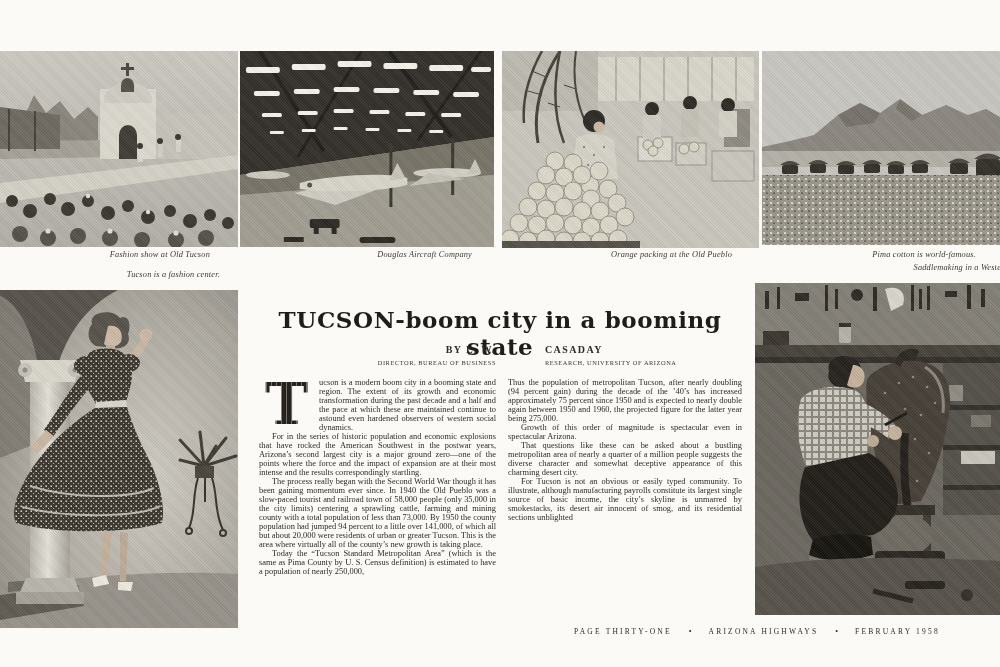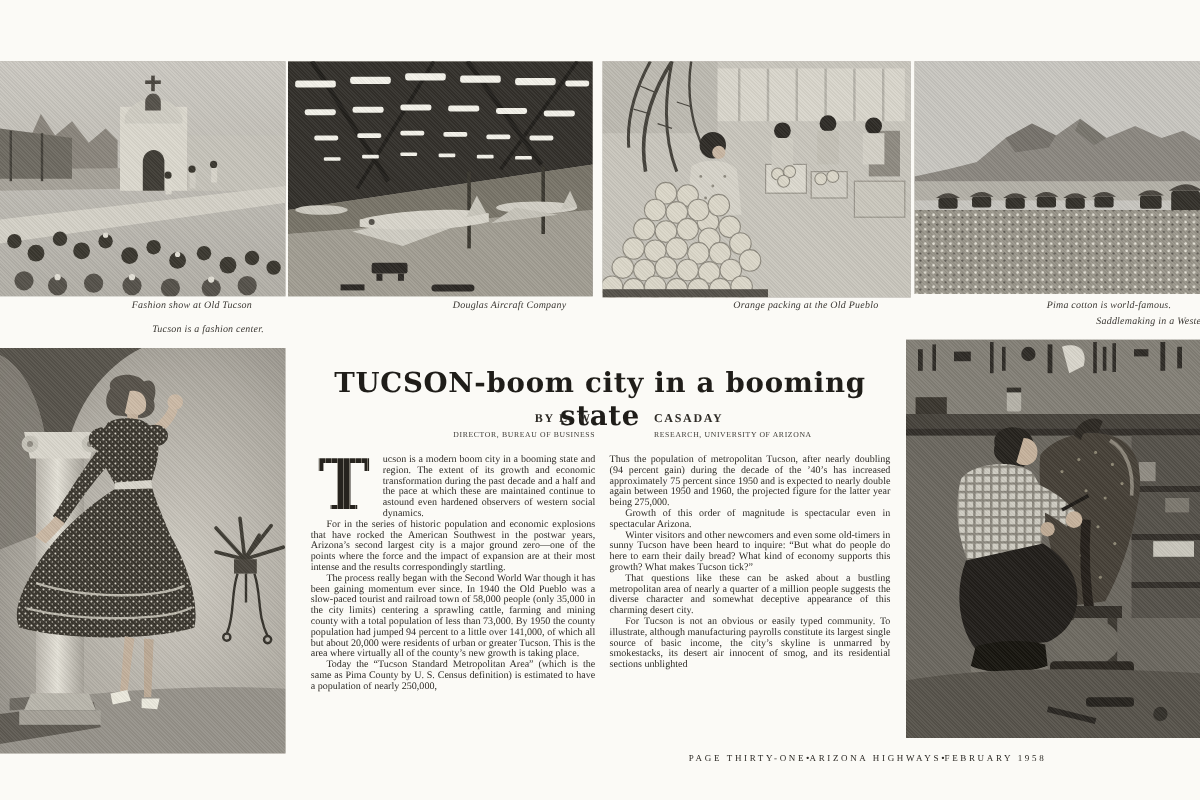--- a/index.html
+++ b/index.html
@@ -21,21 +21,21 @@
   .col-l{left:259px;width:237px;}
   .col-r{left:508px;width:234px;}
   .col p{margin:0;text-indent:13px;}
   .col p:first-child{text-indent:0;}
   .dropcap{float:left;width:55px;margin:1px 5px 0 0;text-align:center;
        font:bold 58px/51px "DejaVu Serif",serif;
        background:repeating-linear-gradient(90deg,#26231e 0 2px,#747067 2px 3px,#26231e 3px 5px);
        -webkit-background-clip:text;background-clip:text;color:transparent;}
   @supports not ((-webkit-background-clip:text) or (background-clip:text)){
        .dropcap{color:#2e2b26;background:none;} }
-  .footer{position:absolute;left:574px;top:627px;display:flex;align-items:center;
+  .footer{position:absolute;left:574px;top:627px;display:flex;gap:17px;align-items:center;
        font-size:7.5px;letter-spacing:2.2px;color:#2e2b26;white-space:nowrap;}
   .footer .dot{font-size:8px;letter-spacing:0;}
 </style>
 </head>
 <body>
 
 <figure class="ph" style="left:0;top:51px;width:238px;height:196px">
   <svg viewBox="0 0 238 196" preserveAspectRatio="none">
     <defs>
         <linearGradient id="p1sky" x1="0" y1="0" x2="0" y2="1">
@@ -448,21 +448,20 @@
 <div class="col col-l">
   <p><span class="dropcap">T</span><span>ucson is a modern boom city in a booming state and region. The extent of its growth and economic transformation during the past decade and a half and the pace at which these are maintained continue to astound even hardened observers of western social dynamics.</span></p>
   <p>For in the series of historic population and economic explosions that have rocked the American Southwest in the postwar years, Arizona’s second largest city is a major ground zero—one of the points where the force and the impact of expansion are at their most intense and the results correspondingly startling.</p>
   <p>The process really began with the Second World War though it has been gaining momentum ever since. In 1940 the Old Pueblo was a slow-paced tourist and railroad town of 58,000 people (only 35,000 in the city limits) centering a sprawling cattle, farming and mining county with a total population of less than 73,000. By 1950 the county population had jumped 94 percent to a little over 141,000, of which all but about 20,000 were residents of urban or greater Tucson. This is the area where virtually all of the county’s new growth is taking place.</p>
   <p>Today the “Tucson Standard Metropolitan Area” (which is the same as Pima County by U. S. Census definition) is estimated to have a population of nearly 250,000,</p>
 </div>
 
 <div class="col col-r">
   <p>Thus the population of metropolitan Tucson, after nearly doubling (94 percent gain) during the decade of the ’40’s has increased approximately 75 percent since 1950 and is expected to nearly double again between 1950 and 1960, the projected figure for the latter year being 275,000.</p>
   <p>Growth of this order of magnitude is spectacular even in spectacular Arizona.</p>
-  <p>Winter visitors and other newcomers and even some old-timers in sunny Tucson have been heard to inquire: “But what do people do here to earn their daily bread? What kind of economy supports this growth? What makes Tucson tick?”</p>
   <p>That questions like these can be asked about a bustling metropolitan area of nearly a quarter of a million people suggests the diverse character and somewhat deceptive appearance of this charming desert city.</p>
   <p>For Tucson is not an obvious or easily typed community. To illustrate, although manufacturing payrolls constitute its largest single source of basic income, the city’s skyline is unmarred by smokestacks, its desert air innocent of smog, and its residential sections unblighted</p>
 </div>
 
 <div class="footer">
   <span>PAGE THIRTY-ONE</span>
   <span class="dot">•</span>
   <span>ARIZONA HIGHWAYS</span>
   <span class="dot">•</span>
   <span>FEBRUARY 1958</span>

